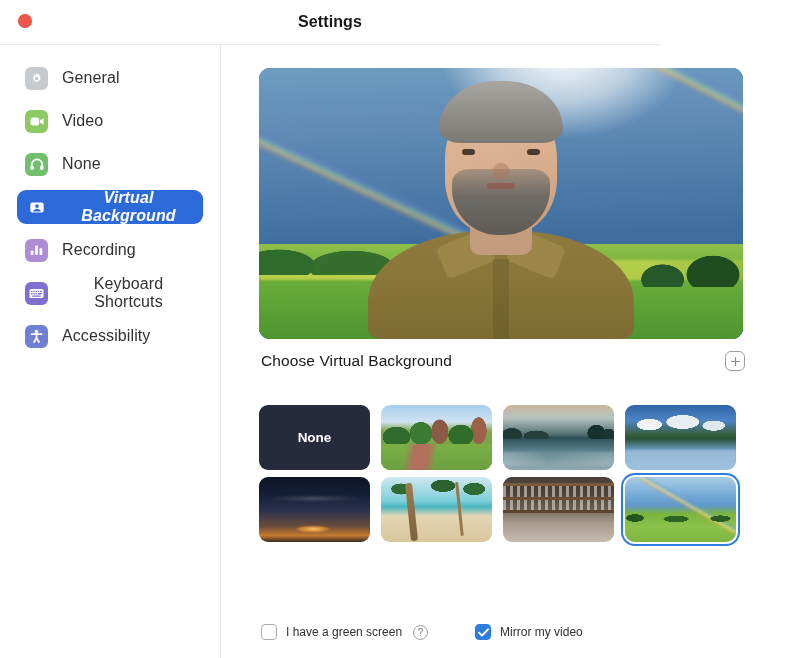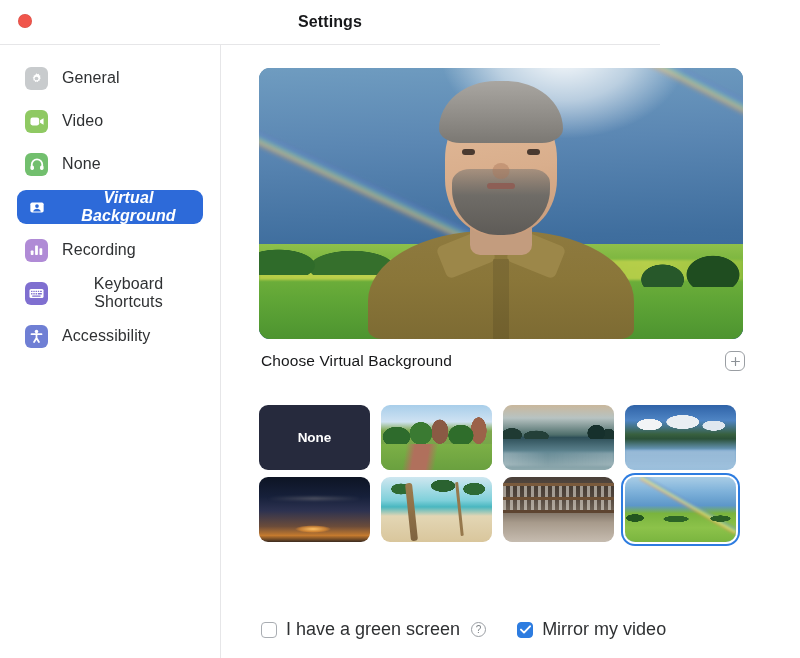--- a/index.html
+++ b/index.html
@@ -305,28 +305,28 @@
                 radial-gradient(ellipse 20px 5px at 46% 70%, #2c6426 0%, #2c6426 62%, transparent 64%),
                 radial-gradient(ellipse 16px 5px at 86% 66%, #2a5f24 0%, #2a5f24 62%, transparent 64%);
   }
 
   
   .footer {
     position:absolute; left: 40px; bottom: 18px; width: 500px;
     display:flex; align-items:center;
   }
   .chk-group { display:flex; align-items:center; }
-  .chk-group + .chk-group { margin-left: 31px; }
+  .chk-group + .chk-group { margin-left: 47px; }
   .checkbox {
     width: 16px; height: 16px; border-radius: 4px;
     border: 1.4px solid #a9adb2; background:#fff;
     display:flex; align-items:center; justify-content:center; flex:0 0 16px;
   }
   .checkbox.checked { background:#2d7ce0; border-color:#2d7ce0; }
-  .chk-label { font-size: 18px; color:#2f3133; margin-left: 9px; }
+  .chk-label { font-size: 12px; color:#2f3133; margin-left: 9px; }
   .help-icon {
     width: 15px; height: 15px; border-radius:50%; border:1.2px solid #9a9ea3;
     display:flex; align-items:center; justify-content:center;
     font-size: 10px; color:#7c8085; margin-left: 11px;
   }
 </style>
 </head>
 <body>
 
 <div class="window">

